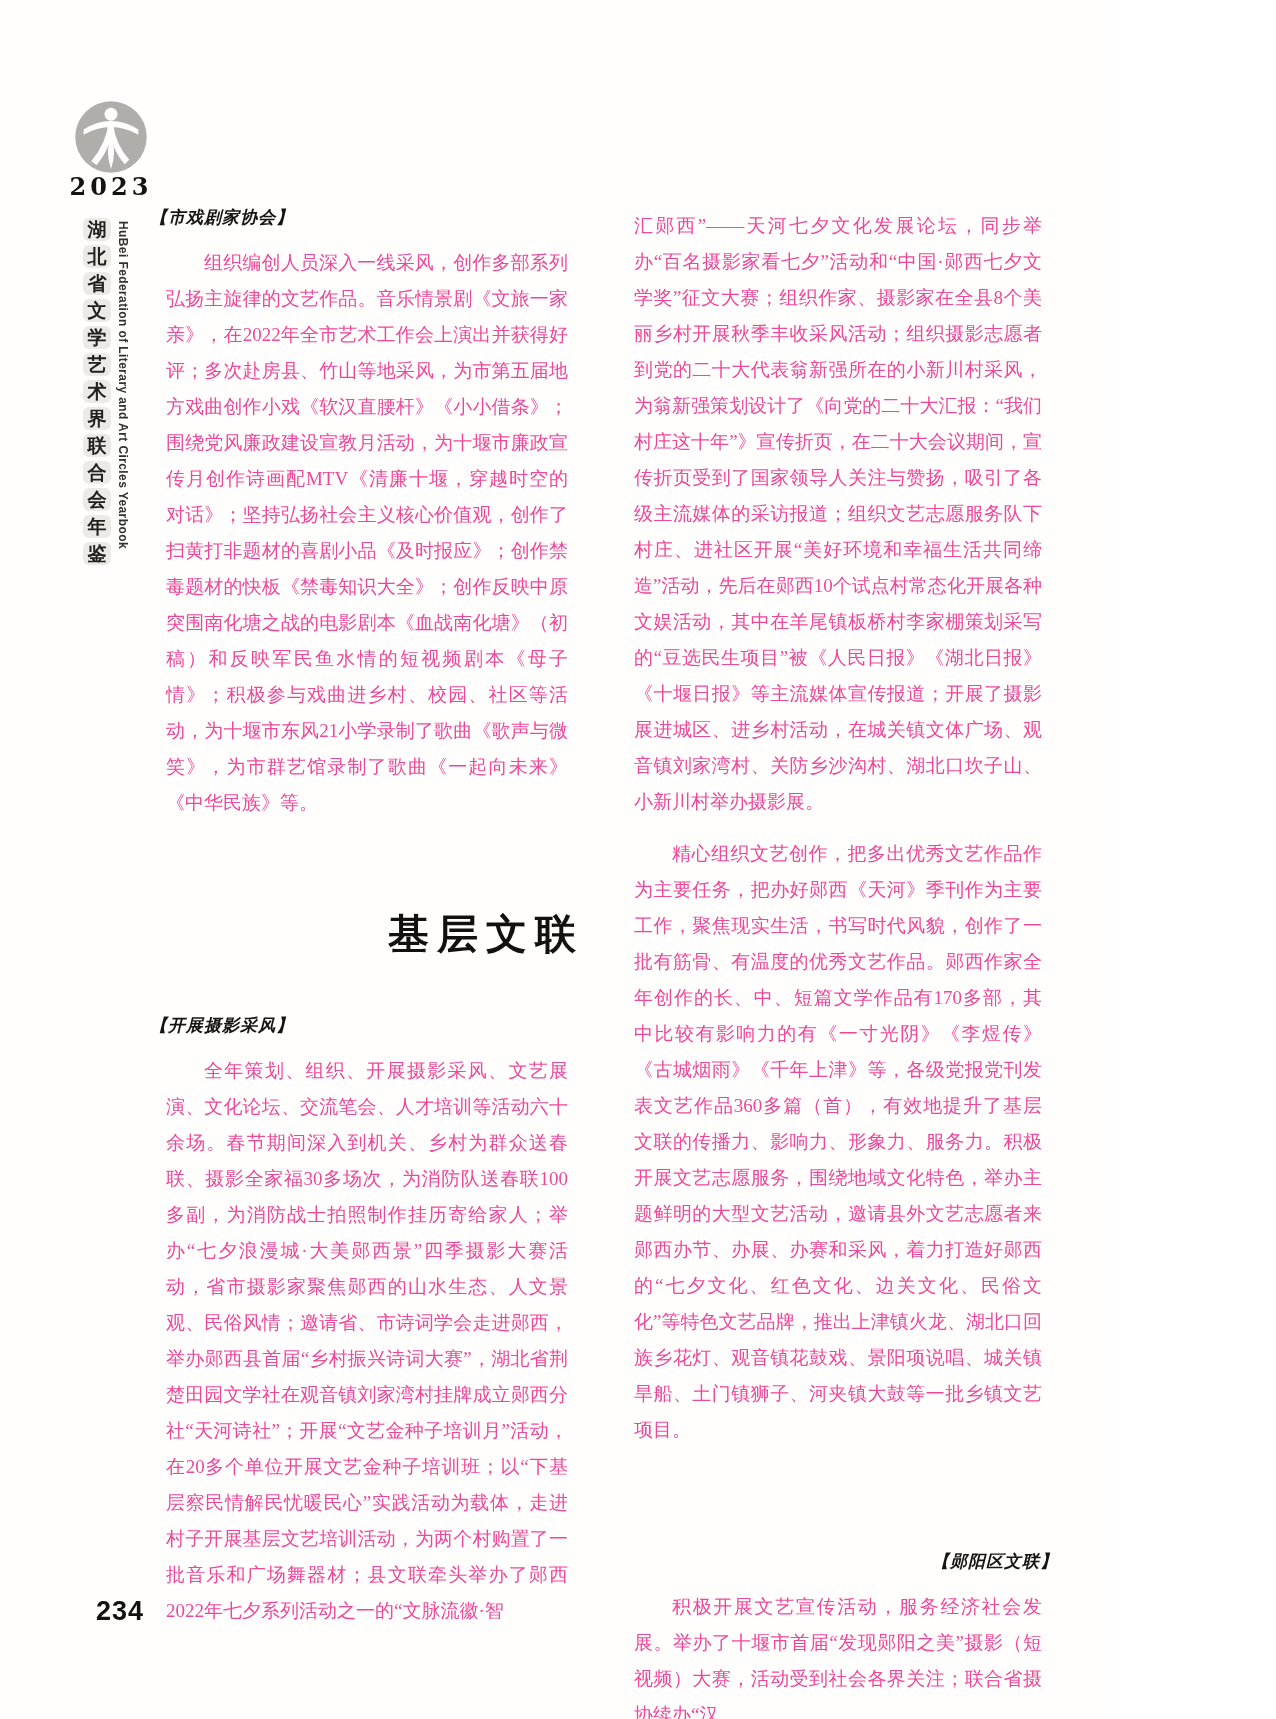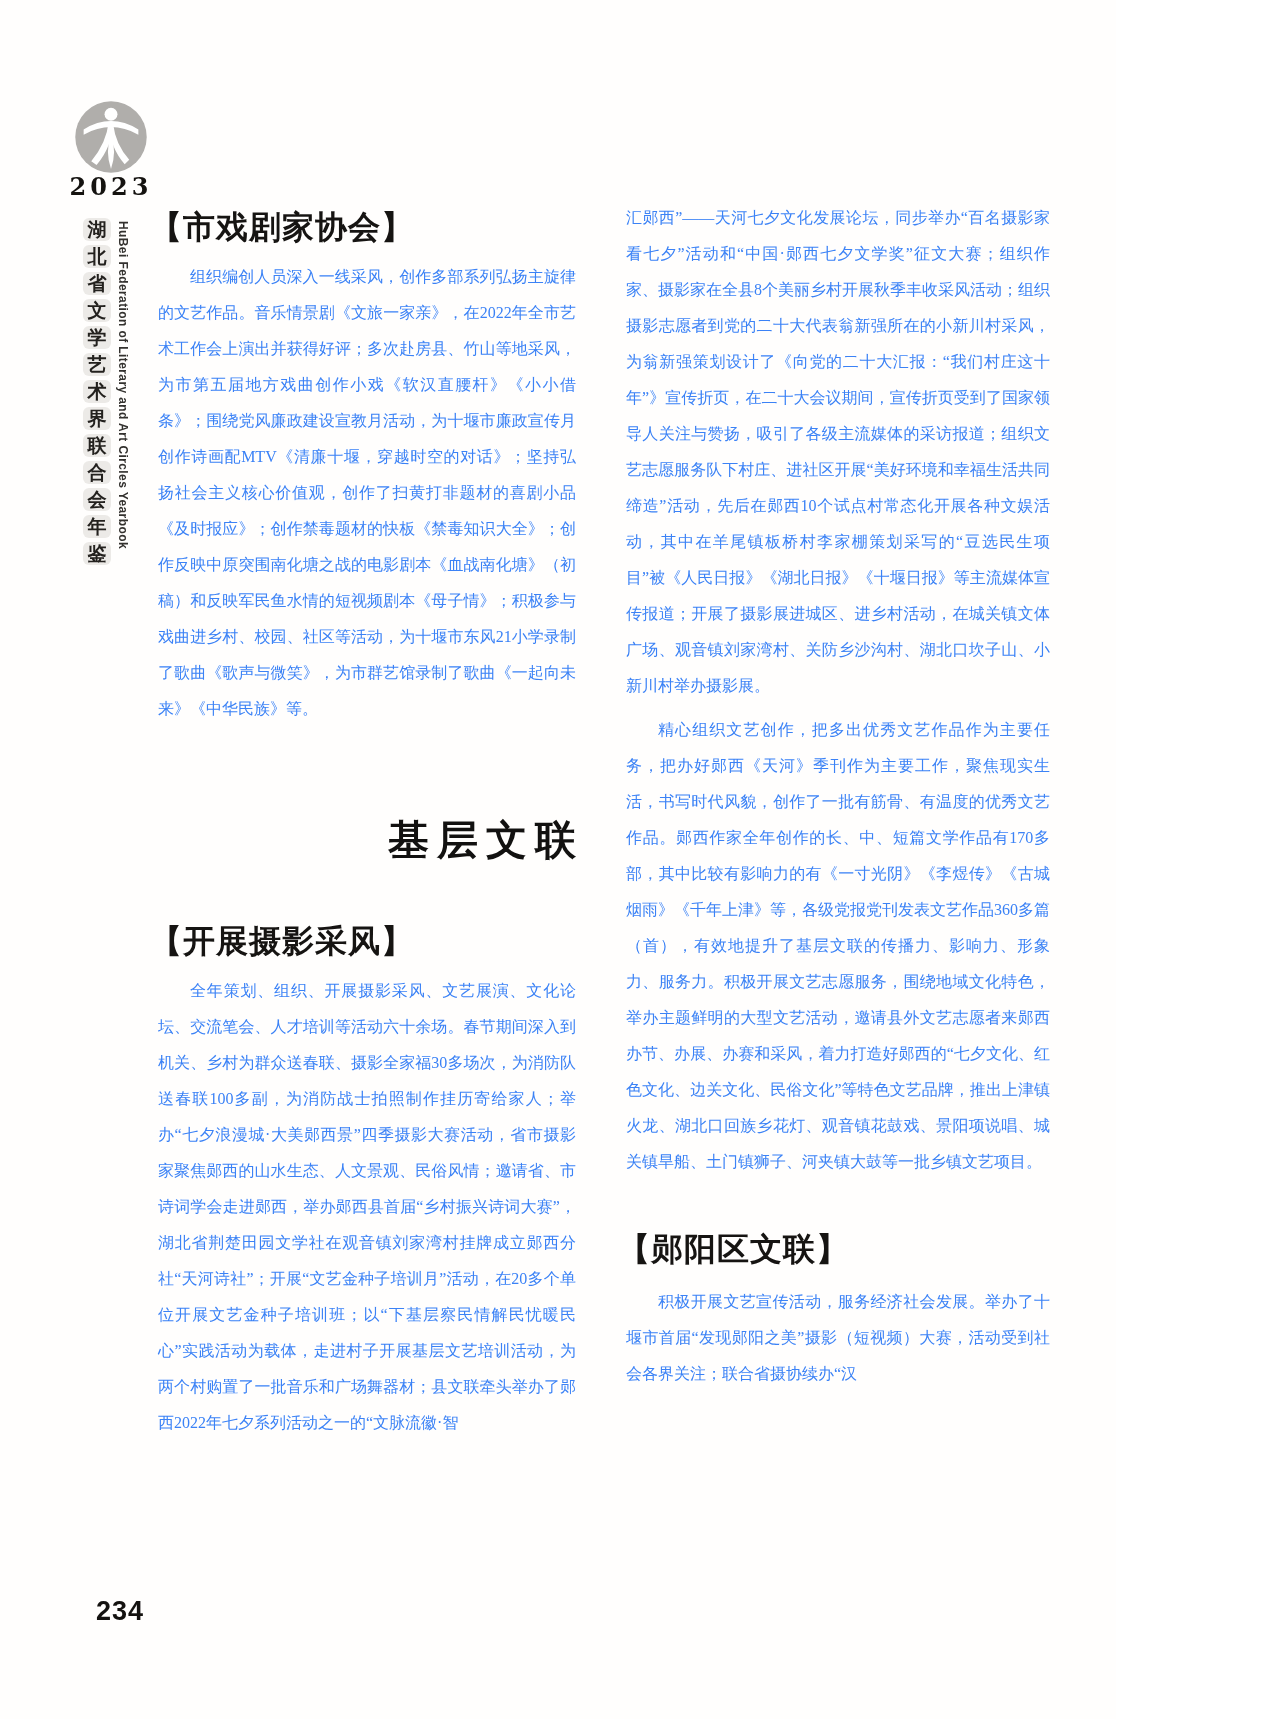--- a/index.html
+++ b/index.html
@@ -26,34 +26,34 @@
     position:absolute; left:116px; top:221px; height:356px;
     writing-mode:vertical-rl; text-orientation:mixed;
     font-family:"Liberation Sans", sans-serif; font-size:12px; font-weight:bold;
     color:#33312e; letter-spacing:0.4px; white-space:nowrap;
   }
   
   .col-left  { position:absolute; left:150px; top:206px; width:434px; }
   .col-right { position:absolute; left:618px; top:192px; width:440px; }
   .sec-head {
     font-family:"Liberation Sans", sans-serif; font-weight:bold;
-    font-size:32px; color:#161412; margin:0 0 9px 0; letter-spacing:1px;
+    font-size:17px; color:#161412; margin:0 0 9px 0; letter-spacing:1px;font-style:italic;
   }
   .body-p {
-    font-size:16px; line-height:36px; text-align:justify;
-    margin:8px; text-indent:2em; color:#3b82f6;
+    font-size:19px; line-height:36px; text-align:justify;
+    margin:16px; text-indent:2em; color:#ec4899;
   }
   .body-p.no-indent { text-indent:0; }
   .big-title {
     text-align:right; font-family:"Liberation Sans", sans-serif;
     font-weight:bold; font-size:41px; letter-spacing:8px; color:#121110;
     margin:86px 0 52px 0;
   }
   .head-yunxi { margin-top:0; }
-  .head-yunyang { margin-top:48px; margin-bottom:12px; }
+  .head-yunyang { margin-top:102px; margin-bottom:12px;text-align:right; }
   
   .page-num {
     position:absolute; left:96px; top:1596px;
     font-family:"Liberation Sans", sans-serif; font-weight:bold;
     font-size:27px; color:#141210; letter-spacing:1px;
   }
 </style>
 </head>
 <body>
 

